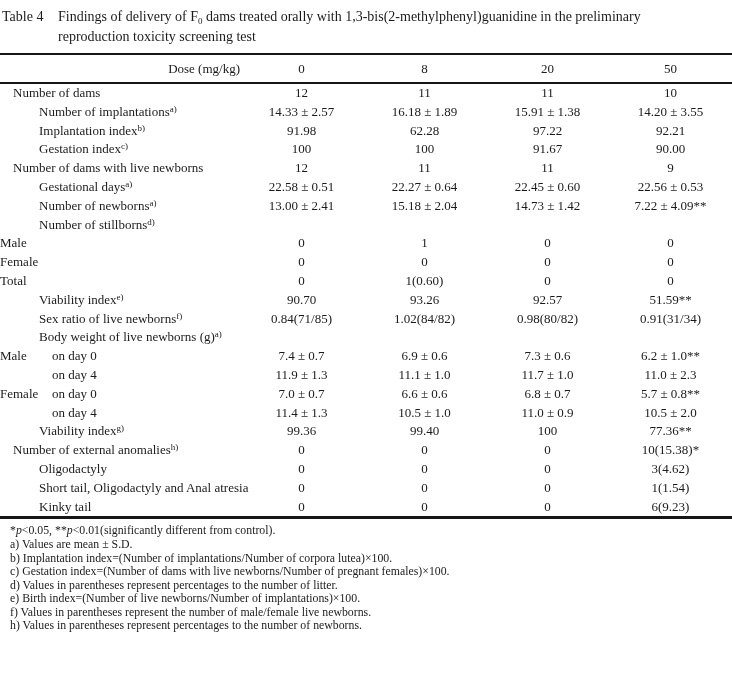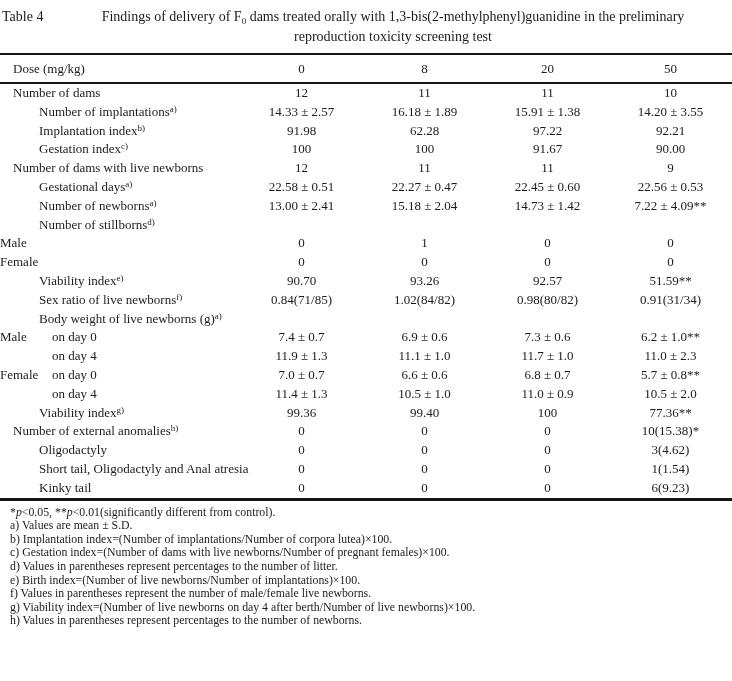--- a/index.html
+++ b/index.html
@@ -14,21 +14,21 @@
   .page { width: 732px; height: 483px; padding-top: 5px; }
 
   
   .title-block {
     display: flex;
     padding: 2px 4px 0 2px;
     font-size: 14px;
     line-height: 20px;
   }
   .title-num { width: 56px; flex: none; white-space: nowrap; }
-  .title-text { flex: 1; text-align: center; }
+  .title-text { flex: 1; }
   sub.fsub { font-size: 9px; vertical-align: -3px; line-height: 0; }
 
   
   table.dtable {
     width: 732px;
     border-collapse: collapse;
     table-layout: fixed;
     margin-top: 6px;
     border-top: 2px solid #161616;
     border-bottom: 3px solid #161616;
@@ -36,21 +36,21 @@
   }
   thead tr { border-bottom: 2px solid #161616; height: 29px; }
   th, td { padding: 0; font-weight: normal; vertical-align: middle; }
   col.c-label { width: 240px; }
   col.c-val   { width: 123px; }
   td.lbl, th.lbl {
     text-align: left;
     white-space: nowrap;
     overflow: visible;
   }
-  th.lbl { padding-left: 13px; }
+  th.lbl { padding-left: 13px; text-align: right; }
   td.val, th.val { text-align: center; white-space: nowrap; }
   tbody td { height: 18.8px; line-height: 18.8px; }
   td.ind0 { padding-left: 13px; }
   td.ind1 { padding-left: 39px; }
   td.ind2 { }
   td.lbl sup { font-size: 9px; line-height: 0; vertical-align: 4px; }
   .sexcol { display: inline-block; width: 52px; }
 
   
   .footnotes {
@@ -124,21 +124,21 @@
         <tr>
           <td class="lbl ind0"><span>Number of dams with live newborns</span></td>
           <td class="val">12</td>
           <td class="val">11</td>
           <td class="val">11</td>
           <td class="val">9</td>
         </tr>
         <tr>
           <td class="lbl ind1"><span>Gestational days</span><sup>a)</sup></td>
           <td class="val">22.58 ± 0.51</td>
-          <td class="val">22.27 ± 0.47</td>
+          <td class="val">22.27 ± 0.64</td>
           <td class="val">22.45 ± 0.60</td>
           <td class="val">22.56 ± 0.53</td>
         </tr>
         <tr>
           <td class="lbl ind1"><span>Number of newborns</span><sup>a)</sup></td>
           <td class="val">13.00 ± 2.41</td>
           <td class="val">15.18 ± 2.04</td>
           <td class="val">14.73 ± 1.42</td>
           <td class="val">7.22 ± 4.09**</td>
         </tr>
@@ -153,20 +153,27 @@
           <td class="lbl ind2"><span>Male</span></td>
           <td class="val">0</td>
           <td class="val">1</td>
           <td class="val">0</td>
           <td class="val">0</td>
         </tr>
         <tr>
           <td class="lbl ind2"><span>Female</span></td>
           <td class="val">0</td>
           <td class="val">0</td>
+          <td class="val">0</td>
+          <td class="val">0</td>
+        </tr>
+        <tr>
+          <td class="lbl ind2"><span>Total</span></td>
+          <td class="val">0</td>
+          <td class="val">1(0.60)</td>
           <td class="val">0</td>
           <td class="val">0</td>
         </tr>
         <tr>
           <td class="lbl ind1"><span>Viability index</span><sup>e)</sup></td>
           <td class="val">90.70</td>
           <td class="val">93.26</td>
           <td class="val">92.57</td>
           <td class="val">51.59**</td>
         </tr>
@@ -252,18 +259,17 @@
 
   <div class="footnotes">
     <div class="fn-line"><span>*</span><span class="it">p</span><span>&lt;0.05, **</span><span class="it">p</span><span>&lt;0.01(significantly different from control).</span></div>
     <div id="fn-list">
         <div class="fn-line"><span>a) </span><span>Values are mean ± S.D.</span></div>
         <div class="fn-line"><span>b) </span><span>Implantation index=(Number of implantations/Number of corpora lutea)×100.</span></div>
         <div class="fn-line"><span>c) </span><span>Gestation index=(Number of dams with live newborns/Number of pregnant females)×100.</span></div>
         <div class="fn-line"><span>d) </span><span>Values in parentheses represent percentages to the number of litter.</span></div>
         <div class="fn-line"><span>e) </span><span>Birth index=(Number of live newborns/Number of implantations)×100.</span></div>
         <div class="fn-line"><span>f) </span><span>Values in parentheses represent the number of male/female live newborns.</span></div>
-        <div class="fn-line"><span>g) </span><span>Viability index=(Number of live newborns on day 4 after berth/Number of live newborns)×100.</span></div>
         <div class="fn-line"><span>h) </span><span>Values in parentheses represent percentages to the number of newborns.</span></div>
       </div>
   </div>
 
 </div>
 
 </body></html>

